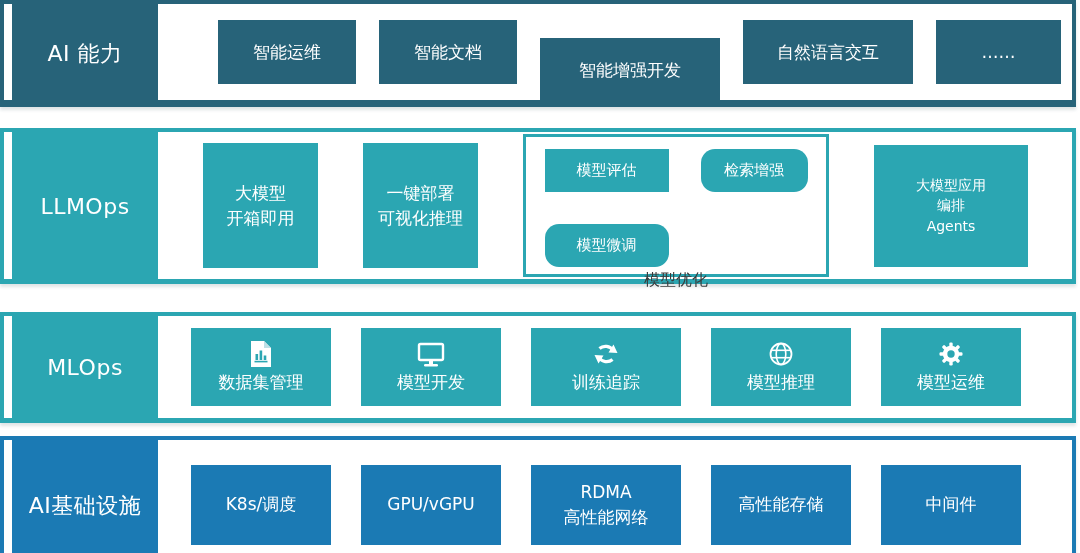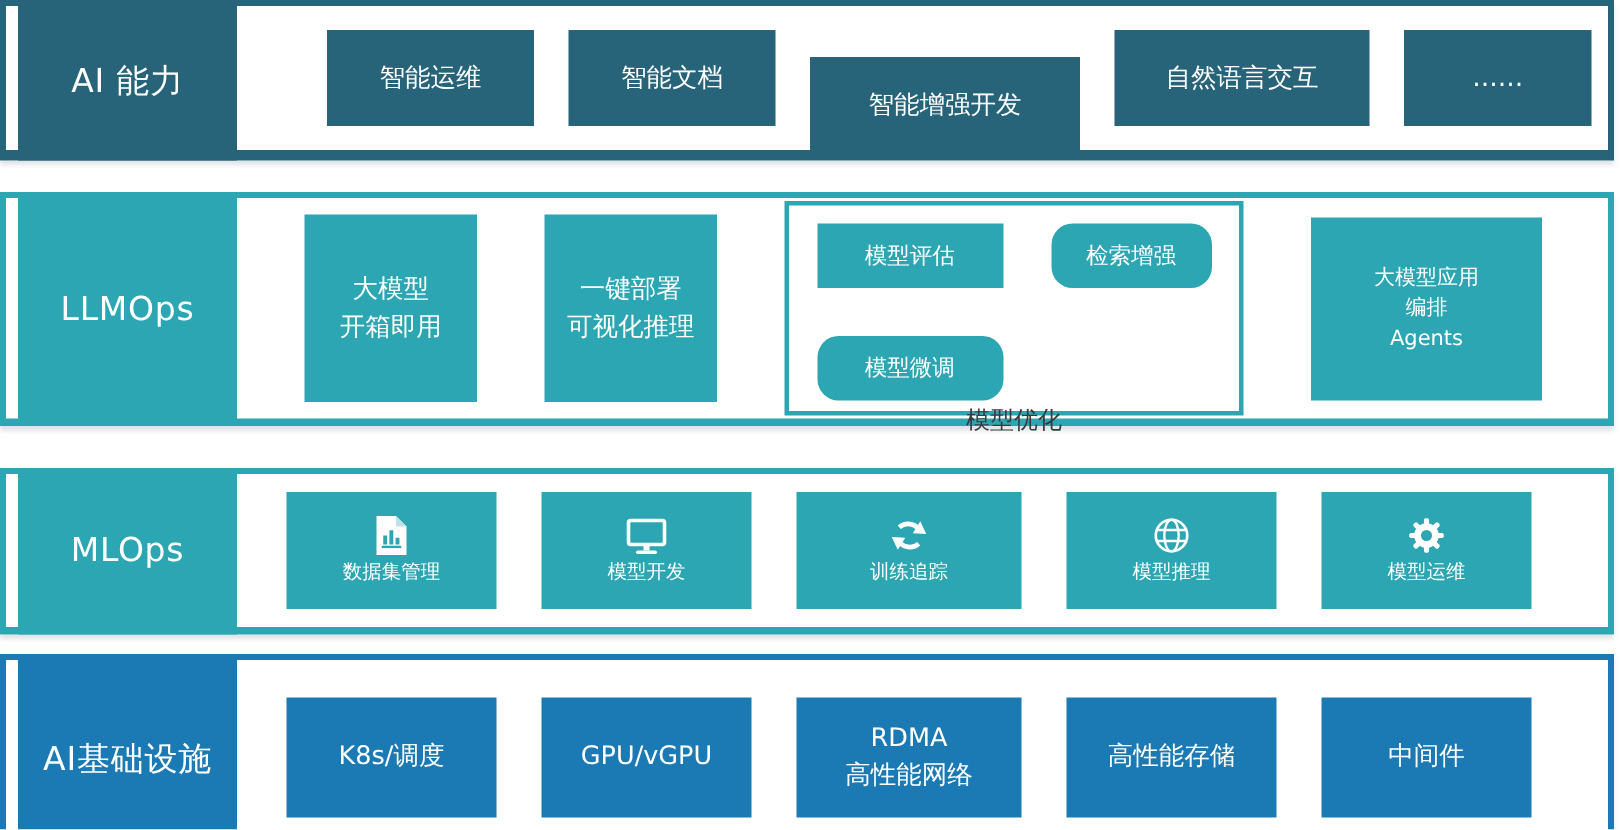--- a/index.html
+++ b/index.html
@@ -40,21 +40,21 @@
 
   .group{width:306px;height:143px;background:#fff;border:3px solid var(--teal);
          box-sizing:border-box;display:flex;flex-direction:column;align-items:center;
          padding-top:12px;flex:0 0 auto;}
   .pills{display:grid;grid-template-columns:124px 107px;column-gap:13px;row-gap:14px;gap:32px;}
   .pill{height:43px;background:var(--teal);color:#fff;font-size:15px;display:flex;
         align-items:center;justify-content:center;border-radius:14px;}
   .pill:first-child{border-radius:0;}
   .group-caption{font-size:16px;color:var(--caption);margin-top:3px;}
 
-  .row3 .box{width:140px;height:78px;background:var(--teal);font-size:13px;gap:2px;}
+  .row3 .box{width:140px;height:78px;background:var(--teal);font-size:17px;gap:2px;}
   .row3 .box:nth-child(3){width:150px;}
   .row4 .box{width:140px;height:80px;background:var(--blue);font-size:17px;}
   .row4 .box:nth-child(3){width:150px;}
 
   .icon{display:flex;align-items:center;justify-content:center;height:28px;}
 </style>
 </head>
 <body>
 
 <div id="canvas" style="--dark-teal: #276379; --teal: #2BA6B2; --blue: #1B7AB4; --caption: #3A3A3A;">

